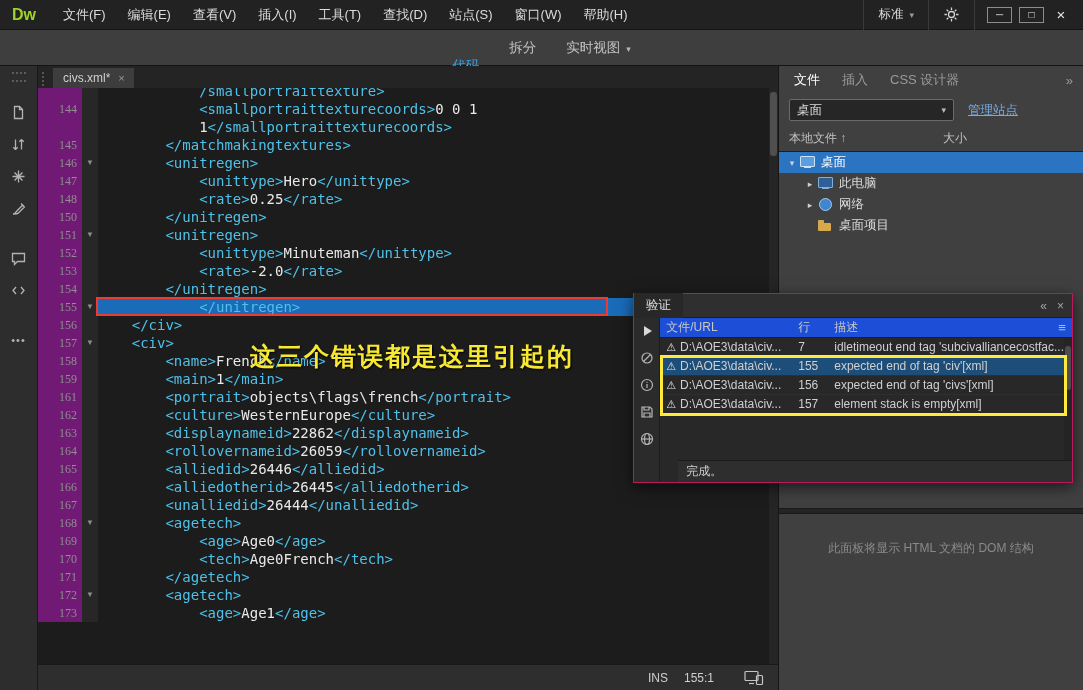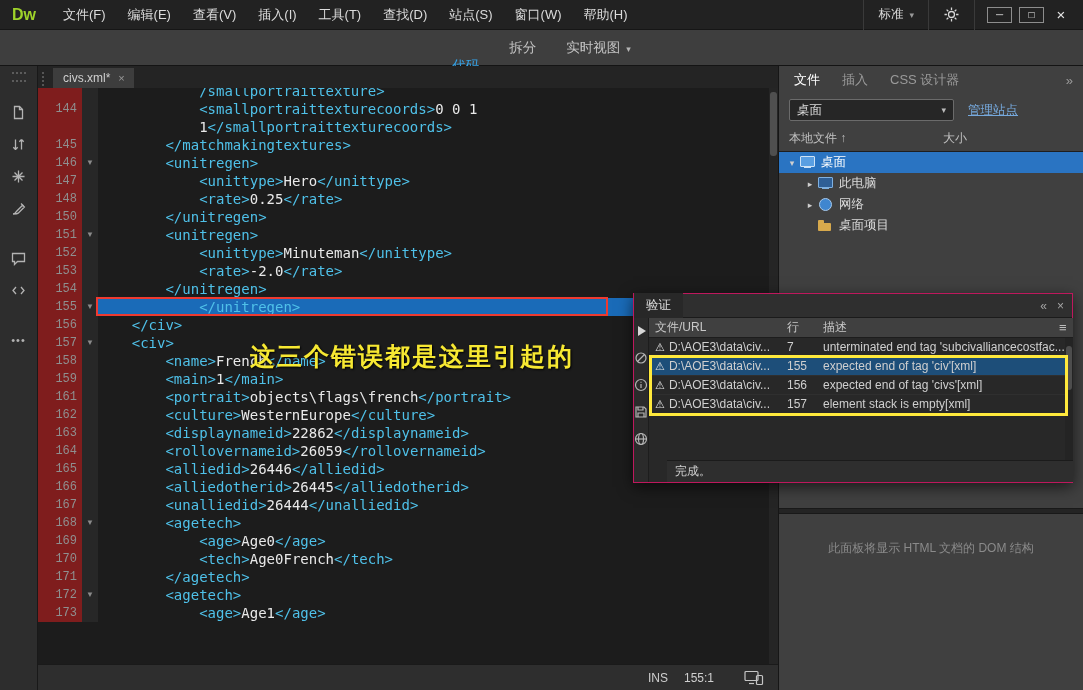--- a/index.html
+++ b/index.html
@@ -39,21 +39,21 @@
   
   .editorcol { width:740px; display:flex; flex-direction:column; background:#1c1c1c; }
   .tabbar { height:22px; background:#242424; display:flex; align-items:flex-end; }
   .tabgrip { width:8px; height:14px; margin:0 3px 2px 4px; border-left:2px dotted #555; }
   .doctab { background:#3d3d3d; color:#cfcfcf; font-size:12px; padding:3px 9px 3px 10px; display:flex; gap:8px; align-items:center; }
   .tclose { color:#999; font-size:11px; }
 
   .codewrap { flex:1; position:relative; overflow:hidden; background:#1c1c1c; }
   .coderows { margin-top:-6px; }
   .crow { display:flex; height:18px; line-height:18px; position:relative; }
-  .ln { width:44px; flex:none; text-align:right; padding-right:5px; background:#7f1d1d; color:#8f8f8f; font-family:Liberation Mono, monospace; font-size:12px; }
+  .ln { width:44px; flex:none; text-align:right; padding-right:5px; background:#701a75; color:#8f8f8f; font-family:Liberation Serif, serif; font-size:12px; }
   .fold { width:16px; flex:none; background:#272727; color:#8a8a8a; font-size:8px; text-align:center; line-height:18px; }
   .ct { flex:1; white-space:pre; font-family:"DejaVu Sans Mono", monospace; font-size:14px; }
   .tg { color:#4fc1e9; }
   .tx { color:#e9e9e9; }
   .crow.sel .ct { background:#1a6bb8; }
   .redbox { position:absolute; left:58px; top:-1px; width:512px; height:19px; border:2px solid #ee3a30; z-index:6; pointer-events:none; }
   .cn-annotation { position:absolute; left:212px; top:252px; color:#f7e832; font-size:25px; font-weight:bold; letter-spacing:2px; z-index:8; text-shadow:1px 1px 2px #000; }
   .vscrollbar { position:absolute; right:0; top:0; bottom:0; width:9px; background:#252525; }
   .vscrollbar .thumb { position:absolute; top:4px; left:1px; width:7px; height:64px; background:#4f4f4f; border-radius:3px; }
 
@@ -95,21 +95,21 @@
 
   
   .vpanel { position:absolute; left:633px; top:293px; width:440px; height:190px; background:#282828; border:1px solid #be185d; box-shadow:0 4px 14px rgba(0,0,0,.6); z-index:20; display:flex; flex-direction:column; }
   .vp-titlebar { height:24px; background:#2f2f2f; display:flex; align-items:center; border-bottom:1px solid #1b1b1b; }
   .vp-tab { font-size:12.5px; color:#e0e0e0; background:#282828; padding:4px 12px 5px 12px; }
   .vp-winbtns { margin-left:auto; color:#a5a5a5; font-size:12px; display:flex; gap:10px; padding-right:8px; }
   .vp-body { flex:1; display:flex; position:relative; }
   .vp-strip { width:27px; background:#2b2b2b; border-right:1px solid #1d1d1d; display:flex; flex-direction:column; align-items:center; padding-top:6px; gap:9px; }
   .vp-strip svg { stroke:#b5b5b5; fill:none; stroke-width:1.2; }
   .vp-table { flex:1; position:relative; font-size:12px; }
-  .vp-head { height:20px; background:#404040; color:#c8c8c8; display:flex; align-items:center; border-bottom:1px solid #1d1d1d; }
+  .vp-head { height:20px; background:#1d4ed8; color:#c8c8c8; display:flex; align-items:center; border-bottom:1px solid #1d1d1d; }
   .vc1 { width:138px; flex:none; padding-left:6px; white-space:nowrap; overflow:hidden; display:flex; align-items:center; gap:4px; }
   .vc2 { width:36px; flex:none; }
   .vc3 { flex:1; white-space:nowrap; overflow:hidden; }
   .vp-menu { width:20px; color:#bdbdbd; font-size:13px; text-align:center; }
   .vrow { height:19px; display:flex; align-items:center; color:#cfcfcf; border-bottom:1px solid #2f2f2f; padding-right:8px; }
   .vrow.vsel { background:#1d4e79; }
   .warn { color:#e0e0e0; font-size:11px; }
   .ybox { position:absolute; left:0; right:5px; top:37px; height:61px; border:3px solid #ffe93c; z-index:5; pointer-events:none; }
   .vp-status { position:absolute; left:18px; right:0; bottom:0; height:22px; background:#2e2e2e; border-top:1px solid #1b1b1b; line-height:21px; padding-left:8px; color:#cfcfcf; }
   .vp-scroll { position:absolute; right:0; top:20px; bottom:22px; width:8px; background:#242424; }
@@ -472,21 +472,21 @@
           <span class="vc3">描述</span>
           <span class="vp-menu">≡</span>
         </div>
         <div>
             <div class="vrow">
               <span class="vc1">
                 <span class="warn">⚠</span>
                 <span>D:\AOE3\data\civ...</span>
               </span>
               <span class="vc2">7</span>
-              <span class="vc3">unterminated end tag 'subcivalliancecostfac...</span>
+              <span class="vc3">idletimeout end tag 'subcivalliancecostfac...</span>
             </div>
             <div class="vrow vsel">
               <span class="vc1">
                 <span class="warn">⚠</span>
                 <span>D:\AOE3\data\civ...</span>
               </span>
               <span class="vc2">155</span>
               <span class="vc3">expected end of tag 'civ'[xml]</span>
             </div>
             <div class="vrow">

